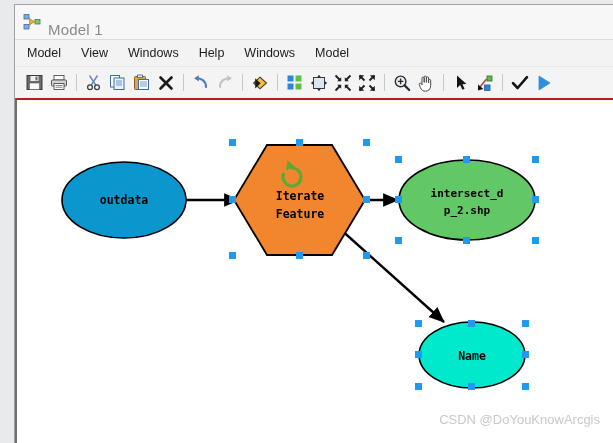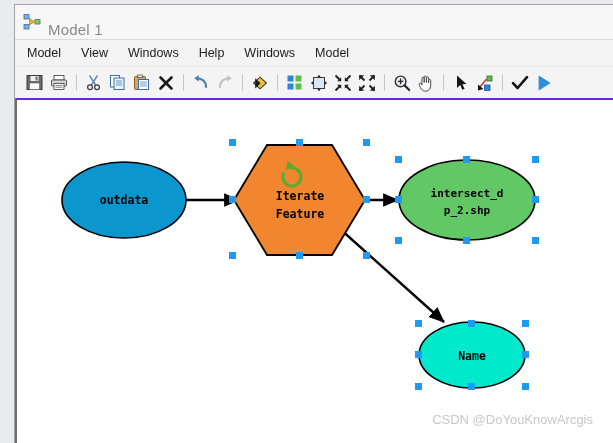--- a/index.html
+++ b/index.html
@@ -109,21 +109,21 @@
   }
 
   
   #canvas-wrap {
     position: absolute;
     left: 0px;
     top: 93px;
     right: 0;
     bottom: 0;
     background: #ffffff;
-    border-top: 2px solid #6d28d9;
+    border-top: 2px solid #b91c1c;
     border-left: 2px solid #6d6d6d;
     box-sizing: border-box;
     text-align: center;
   }
   #canvas {
     position: absolute;
     left: 0; top: 0; right: 0; bottom: 0;
     overflow: hidden;
   }
   #diagram { display: block; }
@@ -136,21 +136,21 @@
   }
   .node-label-sm {
     font-family: "DejaVu Sans Mono", "Liberation Mono", monospace;
     font-size: 11px;
     font-weight: bold;
     fill: #000000;
   }
 
   #watermark {
     position: absolute;
-    right: 20px;
+    right: 13px;
     bottom: 16px;
     font-size: 13px;
     color: #c8c8c8;
     font-family: "Liberation Sans", sans-serif;
     white-space: nowrap;
     user-select: none;
   }
 </style>
 </head>
 <body>

